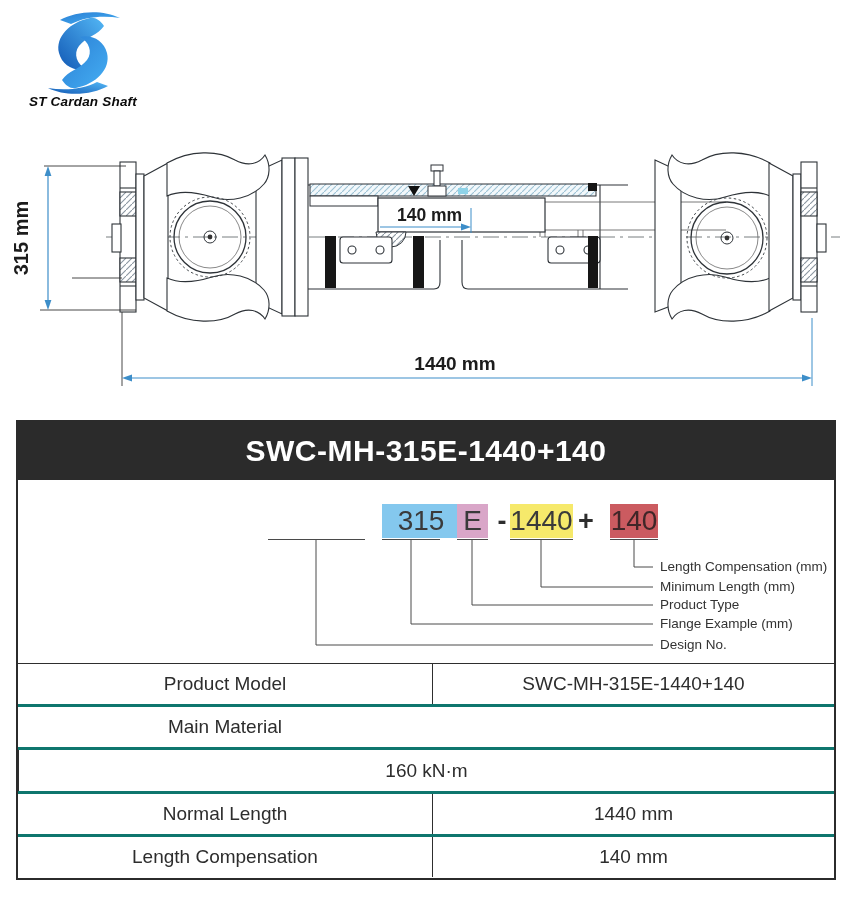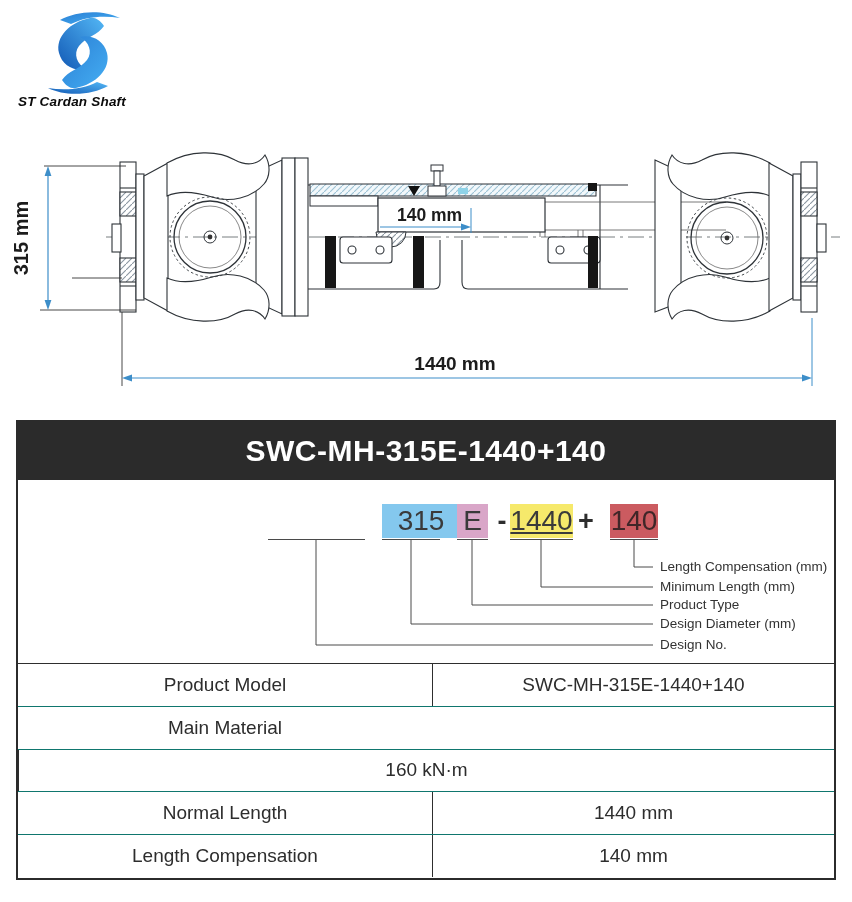--- a/index.html
+++ b/index.html
@@ -3,48 +3,48 @@
 <meta charset="utf-8">
 <style>
   html,body{margin:0;padding:0;}
   body{
     width:852px;height:902px;position:relative;background:#ffffff;
     font-family:"Liberation Sans", sans-serif;color:#2f2f2f;overflow:hidden;
   }
   
   .logo-wrap{position:absolute;left:18px;top:6px;width:130px;height:104px;}
   .logo-svg{position:absolute;left:14px;top:4px;}
-  .logo-text{position:absolute;left:0px;top:88px;width:130px;
+  .logo-text{position:absolute;left:0px;top:88px;width:130px;text-align:center;
     font-size:13.5px;font-weight:bold;font-style:italic;color:#0b0b0b;letter-spacing:.2px;}
   
   .drawing-svg{position:absolute;left:0;top:0;}
   
   .panel{position:absolute;left:16px;top:420px;width:820px;height:460px;
     border:2px solid #2b2b2b;box-sizing:border-box;background:#fff;}
   .panel-header{height:58px;background:#2b2b2b;color:#ffffff;display:flex;
     align-items:center;justify-content:center;font-size:30px;font-weight:bold;letter-spacing:.5px;}
   .panel-body{position:relative;height:396px;}
   .leader-svg{position:absolute;left:0;top:0;}
   .model-seg{position:absolute;top:24px;height:34px;display:flex;align-items:center;
     justify-content:center;font-size:28px;color:#3a3a3a;white-space:nowrap;}
   .seg-plain{font-size:29px;letter-spacing:1px;}
   .seg-op{font-size:27px;font-weight:bold;color:#2d2d2d;}
   .seg-box{color:#3a3a3a;}
   .bg-flange{background:#84c8ee;}
   .bg-type{background:#d9a6c8;}
-  .bg-min{background:#f6e96b;text-decoration:underline;}
+  .bg-min{background:#f6e96b;}
   .bg-comp{background:#cb5b60;color:#402628;}
   .leader-label{position:absolute;left:642px;height:18px;line-height:18px;
     font-size:13.5px;color:#333;white-space:nowrap;}
   .example-tag{position:absolute;left:55px;top:77px;width:163px;height:38px;
     background:#5b9cd8;color:#fff;font-size:20px;display:flex;align-items:center;justify-content:center;}
   
   .spec-table{position:absolute;left:0;top:183px;width:816px;height:213px;
     display:flex;flex-direction:column;border-top:1px solid #2e2e2e;}
-  .spec-row{flex:1;display:flex;border-bottom:1px solid #0f766e;}
+  .spec-row{flex:1;display:flex;border-bottom:3px solid #0f766e;}
   .spec-row:last-child{border-bottom:none;}
   .spec-label{width:414px;display:flex;align-items:center;justify-content:center;
     font-size:19px;color:#2d2d2d;}
   .spec-value{flex:1;border-left:1px solid #2e2e2e;display:flex;align-items:center;
     justify-content:center;font-size:19px;color:#2d2d2d;}
 </style>
 </head>
 <body>
 
 <div class="logo-wrap">
@@ -224,21 +224,21 @@
     <div class="model-seg seg-box bg-type" style="left:439px;width:31px;">E</div>
     <div class="model-seg seg-op" style="left:477px;width:14px;">-</div>
     <div class="model-seg seg-box bg-min" style="left:492px;width:63px;">1440</div>
     <div class="model-seg seg-op" style="left:558px;width:20px;">+</div>
     <div class="model-seg seg-box bg-comp" style="left:592px;width:48px;">140</div>
 
 
     <div class="leader-label" style="top:78px;">Length Compensation (mm)</div>
     <div class="leader-label" style="top:98px;">Minimum Length (mm)</div>
     <div class="leader-label" style="top:116px;">Product Type</div>
-    <div class="leader-label" style="top:135px;">Design Diameter (mm)</div>
+    <div class="leader-label" style="top:135px;">Flange Example (mm)</div>
     <div class="leader-label" style="top:156px;">Design No.</div>
 
     <div class="spec-table">
       <div class="spec-row">
         <div class="spec-label">Product Model</div>
         <div class="spec-value">SWC-MH-315E-1440+140</div>
       </div>
       <div class="spec-row">
         <div class="spec-label">Main Material</div>
       </div>

